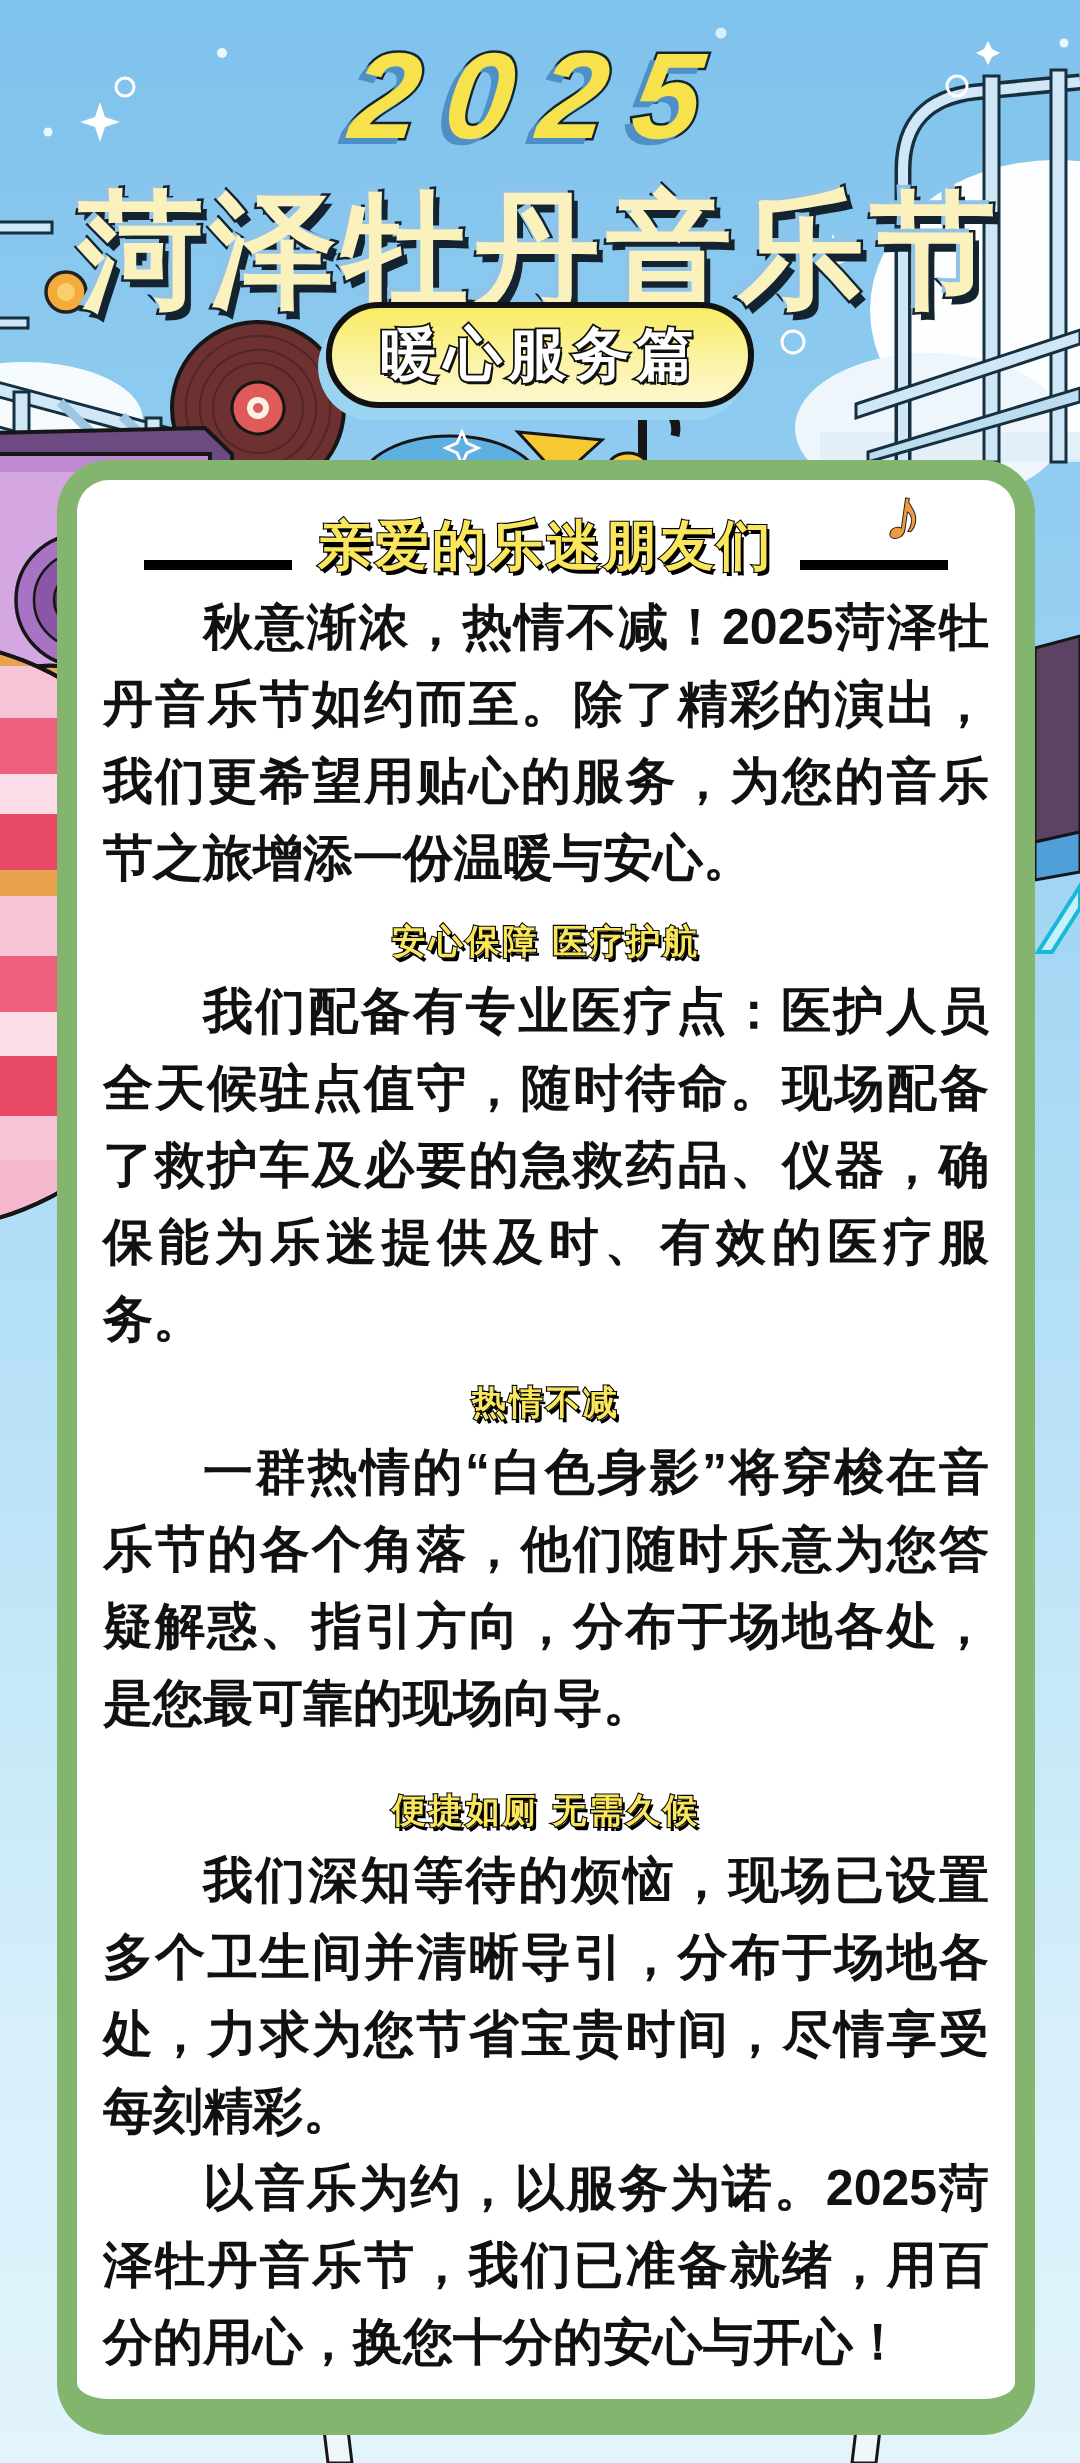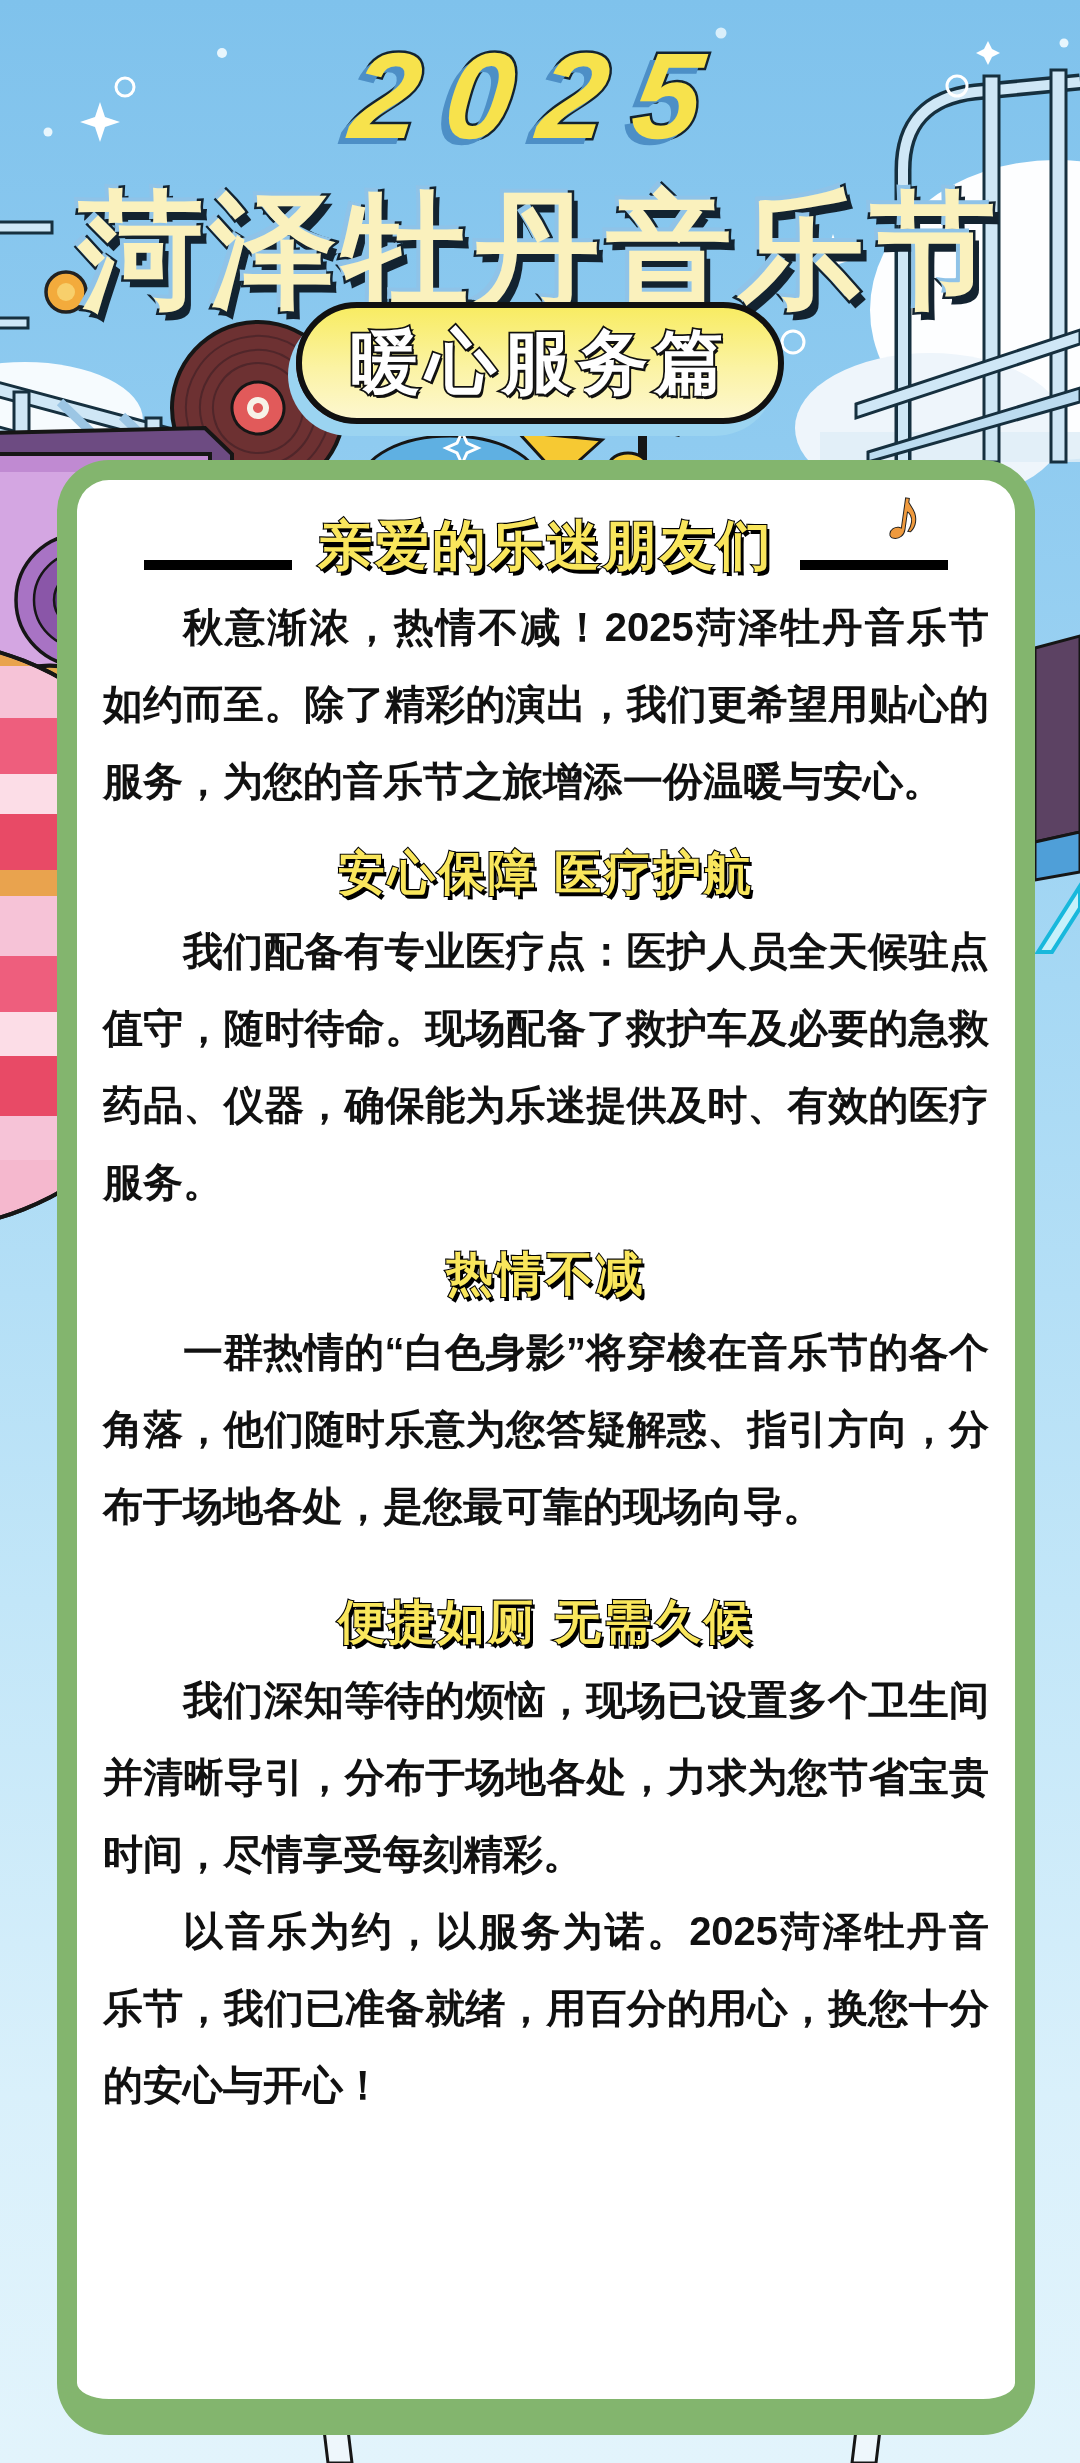--- a/index.html
+++ b/index.html
@@ -13,35 +13,35 @@
     font-size:122px;font-weight:900;font-style:italic;letter-spacing:26px;
     color:#f7e24c;-webkit-text-stroke:5px #132330;paint-order:stroke fill;
     transform:skewX(-7deg);text-shadow:-7px 6px 0 #4d8fc6;}
   .title-main{position:absolute;top:168px;left:0;width:100%;text-align:center;white-space:nowrap;
     font-size:126px;font-weight:700;letter-spacing:6px;
     color:#faf1bd;-webkit-text-stroke:5px #132330;paint-order:stroke fill;
     text-shadow:-4px -4px 0 #8fc3e8,6px 8px 0 #132330;}
   .badge{position:absolute;top:302px;left:50%;transform:translateX(-50%);
     padding:8px 48px;background:linear-gradient(180deg,#f8ec63 0%,#fbf3a4 55%,#fdf7cf 100%);
     border:6px solid #111;border-radius:64px;box-shadow:-8px 12px 0 #9bd4f1;}
-  .badge span{font-size:70px;font-weight:900;letter-spacing:6px;color:#fff;
+  .badge span{font-size:58px;font-weight:900;letter-spacing:6px;color:#fff;
     -webkit-text-stroke:3.5px #111;paint-order:stroke fill;text-shadow:2px 3px 0 #111;}
   
   .card{position:absolute;left:57px;top:460px;width:978px;height:1975px;box-sizing:border-box;
     background:#fff;border:20px solid #83b56e;border-bottom-width:36px;border-radius:52px;
     padding:14px 26px 11px 26px;z-index:2;overflow:hidden;}
   .card-header{position:relative;display:flex;align-items:center;justify-content:center;gap:26px;margin:16px 0 6px;}
   .card-title{margin:0;font-size:54px;font-weight:900;letter-spacing:3px;color:#f9e65c;
     -webkit-text-stroke:2.2px #000;paint-order:stroke fill;text-shadow:3px 4px 0 #000;}
   .bar{width:148px;height:10px;background:#000;margin-top:36px;}
   .note-icon{position:absolute;right:66px;top:-38px;font-size:74px;font-weight:700;color:#ef9a3e;
     -webkit-text-stroke:2px #222;paint-order:stroke fill;transform:rotate(8deg);}
-  .section p{margin:0;font-size:40px;line-height:77px;font-weight:700;color:#111;
+  .section p{margin:0;font-size:50px;line-height:77px;font-weight:700;color:#111;
     text-align:justify;text-indent:2em;word-break:break-all;}
-  .sec-heading{margin:22px 0 8px;text-align:center;font-size:47px;font-weight:900;letter-spacing:3px;
+  .sec-heading{margin:22px 0 8px;text-align:center;font-size:34px;font-weight:900;letter-spacing:3px;
     color:#f9e65c;-webkit-text-stroke:2.2px #000;paint-order:stroke fill;text-shadow:3px 4px 0 #000;}
   .sec-heading:empty{display:none;}
   .gap-top .sec-heading{margin-top:46px;}
 </style>
 </head>
 <body>
 
 <div class="poster">
 
   <svg class="scene" width="1080" height="2463" viewBox="0 0 1080 2463">

